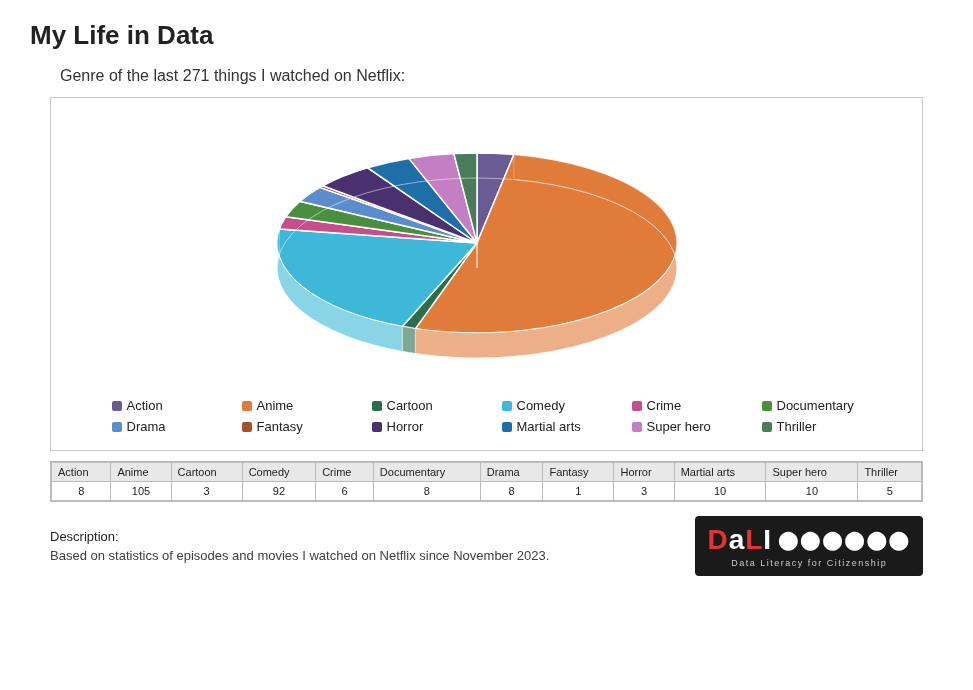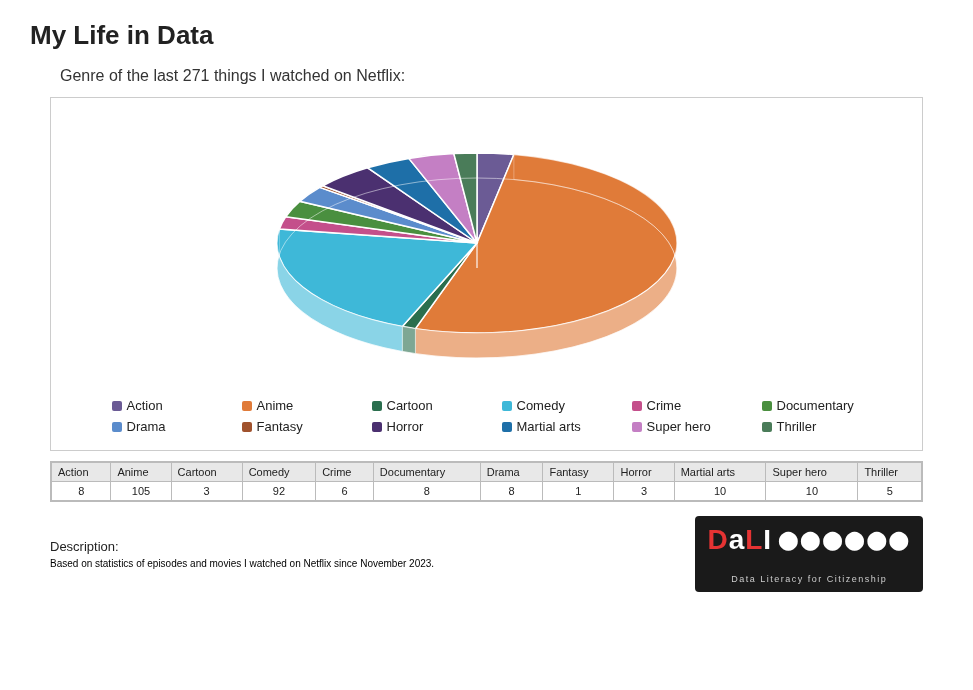--- a/index.html
+++ b/index.html
@@ -79,22 +79,22 @@
       padding: 3px 6px;
       text-align: center;
     }
     .footer-section {
       display: flex;
       justify-content: space-between;
       align-items: center;
       margin: 14px 20px 0;
     }
     .description-text {
-      font-size: 10px;
-      color: #000000;
+      font-size: 13px;
+      color: #404040;
     }
     .description-label {
       font-size: 13px;
       margin-bottom: 4px;
     }
     .logo-box {
       background: #1a1a1a;
       color: #fff;
       padding: 8px 12px;
       font-size: 11px;
@@ -106,21 +106,21 @@
       font-size: 22px;
       font-weight: bold;
       display: flex;
       align-items: center;
       justify-content: center;
       letter-spacing: 1px;
     }
     .logo-subtitle {
       font-size: 9px;
       letter-spacing: 1.5px;
-      margin-top: 18px;
+      margin-top: 2px;
       color: #ccc;
     }
   </style>
 </head>
 <body>
 
 <h1>My Life in Data</h1>
 
 <div>
   <p class="subtitle">Genre of the last 271 things I watched on Netflix:</p>

